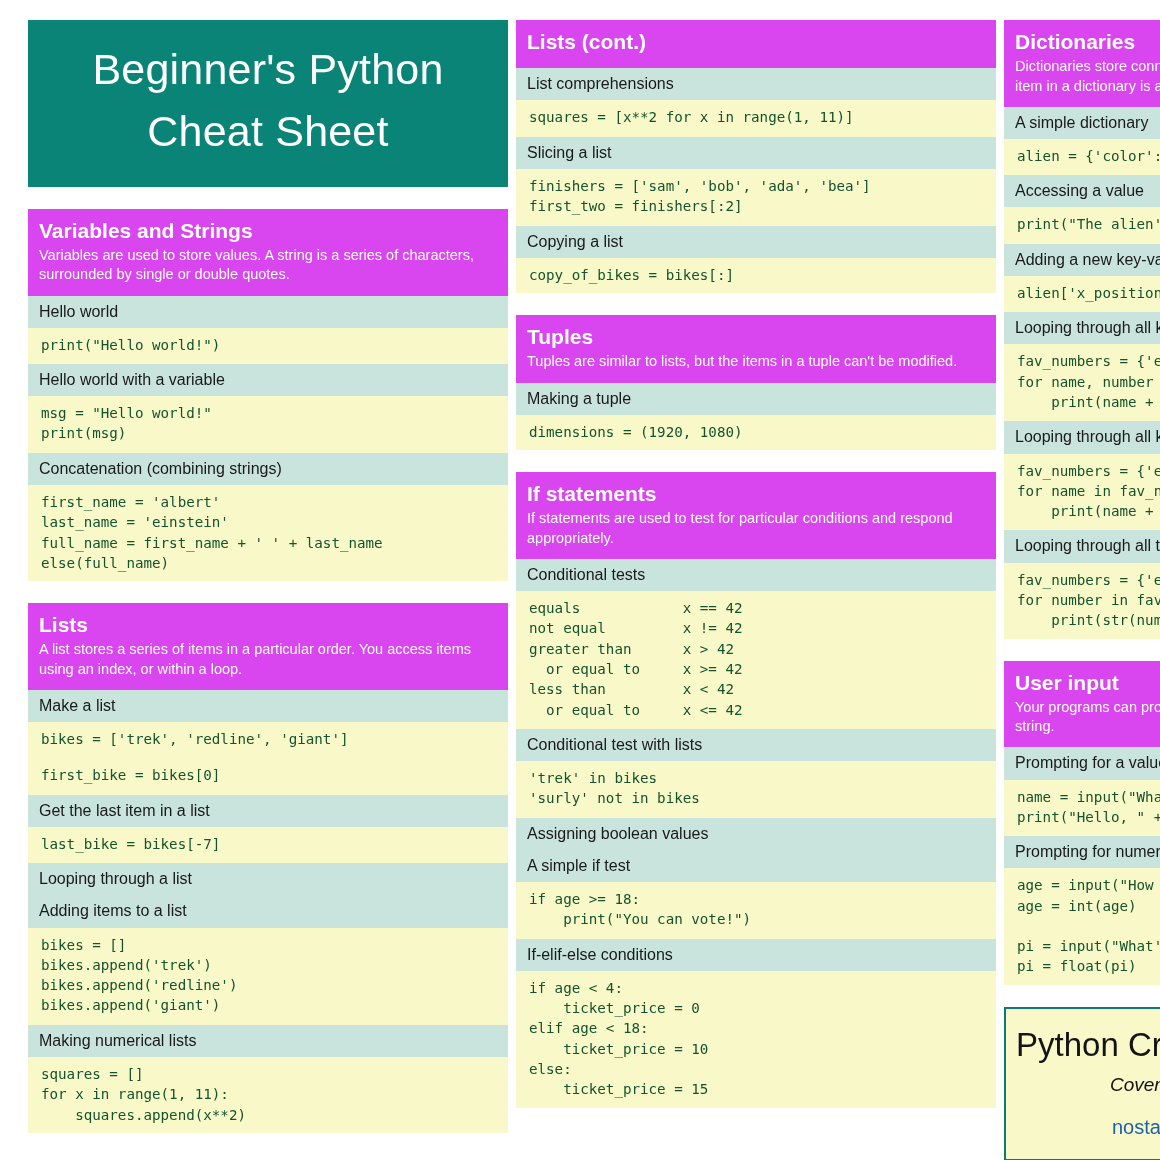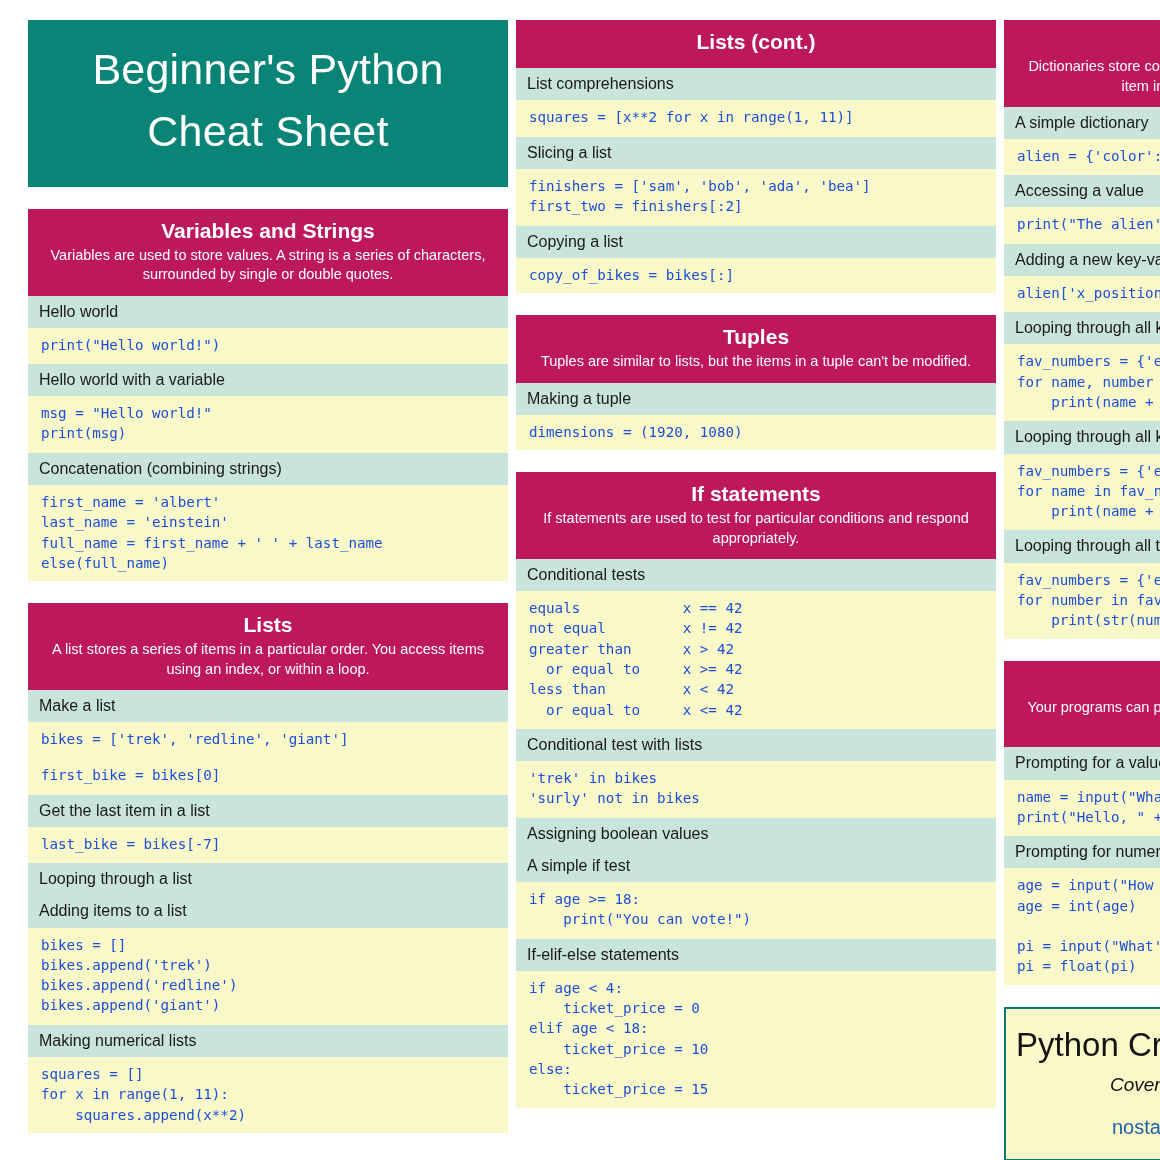--- a/index.html
+++ b/index.html
@@ -44,24 +44,23 @@
     line-height: 1.45;
     font-weight: 400;
     letter-spacing: 0.2px;
   }
 
   
   .section {
     margin-bottom: 22px;
   }
   .section-head {
-    background: #be185d;
+    background: #d946ef;
     color: #ffffff;
     padding: 9px 11px 11px 11px;
-    text-align: center;
   }
   .section-head .s-title {
     font-size: 21px;
     font-weight: bold;
     line-height: 1.25;
     margin-bottom: 2px;
   }
   .section-head .s-desc {
     font-size: 14.5px;
     line-height: 1.33;
@@ -69,21 +68,21 @@
   }
   .subhead {
     background: #c9e3dd;
     color: #1a1a1a;
     font-size: 16px;
     padding: 6px 13px 7px 11px;
     line-height: 1.2;
   }
   .code {
     background: #f8f8c9;
-    color: #1d4ed8;
+    color: #14532d;
     font-family: "DejaVu Sans Mono", monospace;
     font-size: 14.2px;
     line-height: 1.43;
     padding: 7px 11px 9px 13px;
     white-space: pre;
     overflow: hidden;
   }
   .code.tall-pad {
     padding-bottom: 8px;
   }
@@ -211,21 +210,21 @@
   or equal to     x &gt;= 42
 less than         x &lt; 42
   or equal to     x &lt;= 42</div>
       <div class="subhead">Conditional test with lists</div>
       <div class="code">'trek' in bikes
 'surly' not in bikes</div>
       <div class="subhead">Assigning boolean values</div>
       <div class="subhead">A simple if test</div>
       <div class="code">if age &gt;= 18:
     print("You can vote!")</div>
-      <div class="subhead">If-elif-else statements</div>
+      <div class="subhead">If-elif-else conditions</div>
       <div class="code tall-pad">if age &lt; 4:
     ticket_price = 0
 elif age &lt; 18:
     ticket_price = 10
 else:
     ticket_price = 15</div>
     </div>
 
   </div>
 

